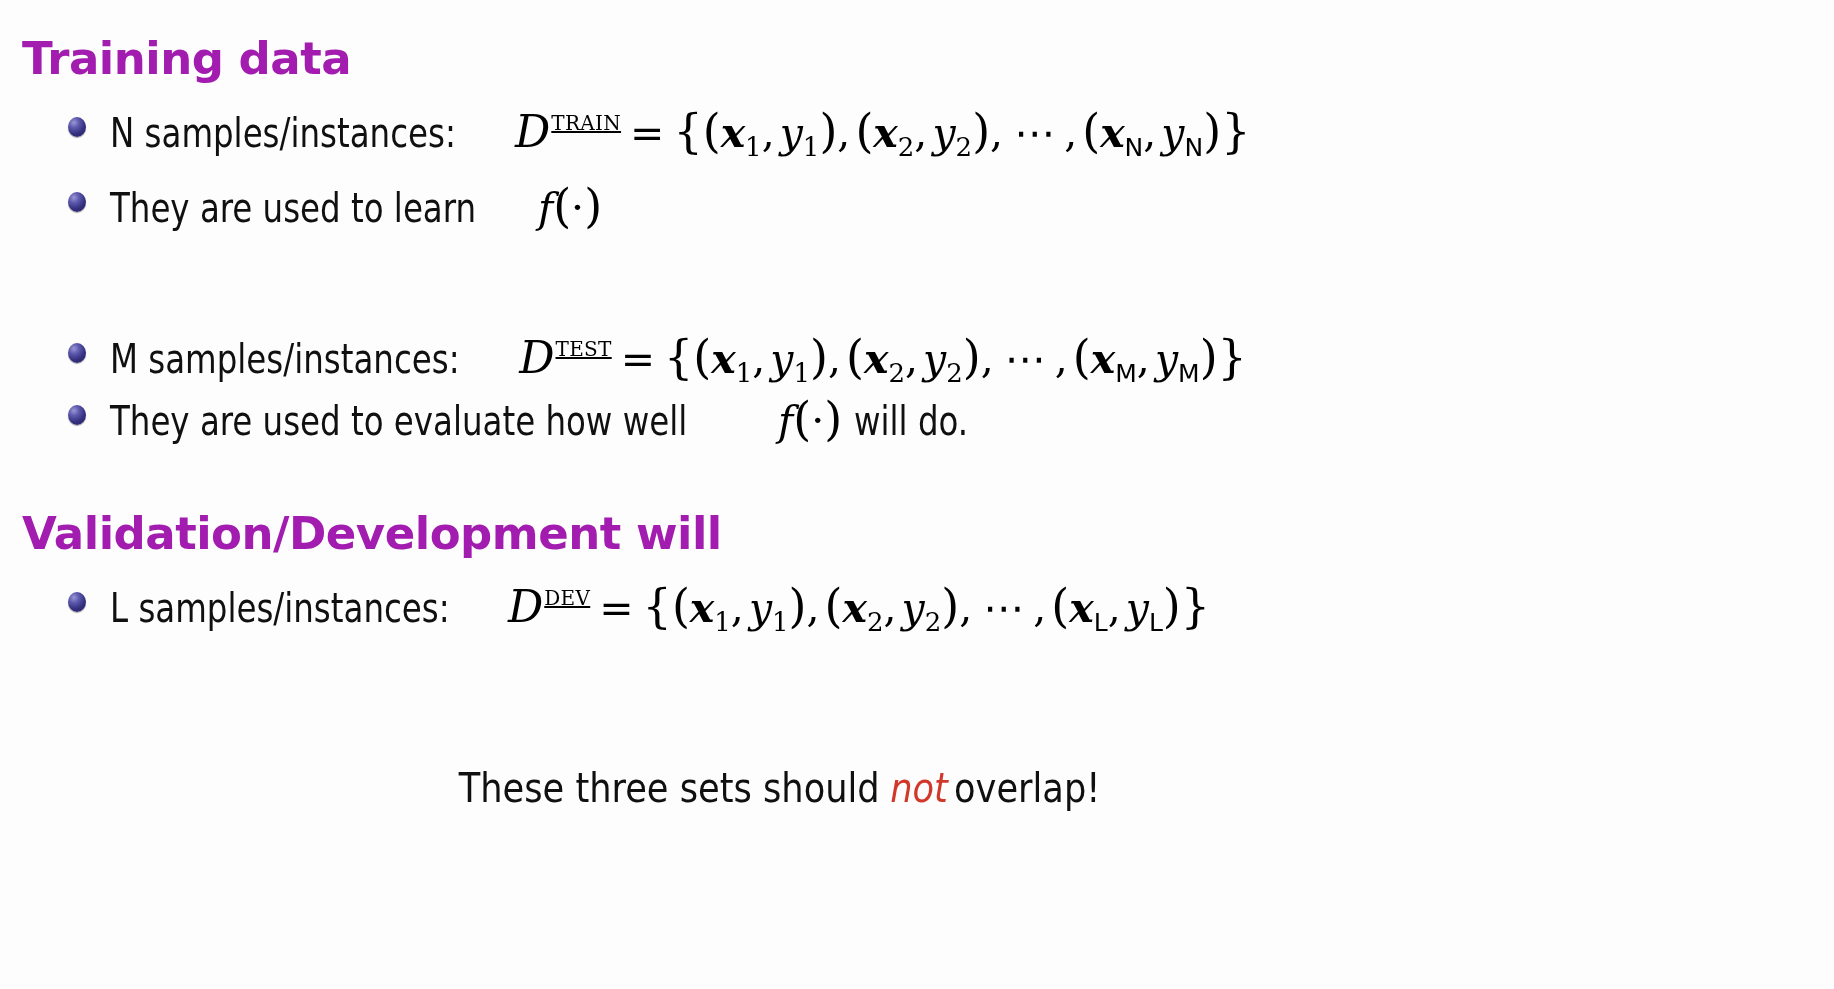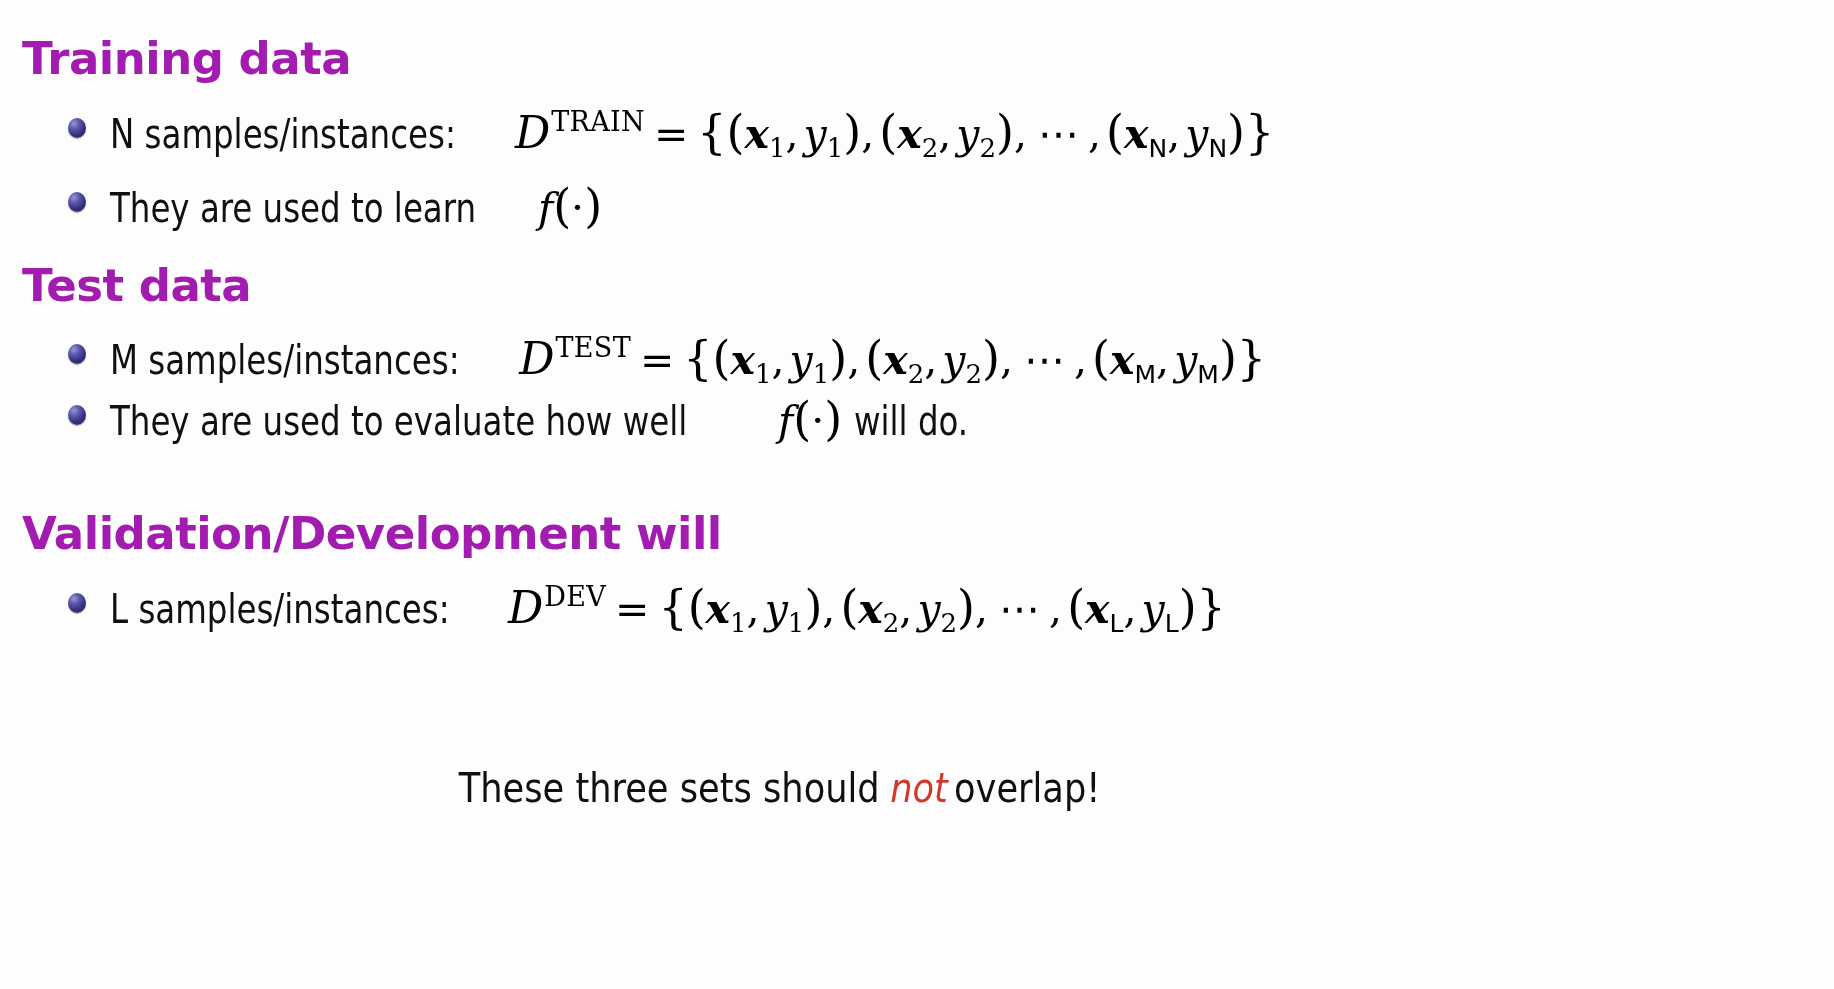--- a/index.html
+++ b/index.html
@@ -90,24 +90,25 @@
     vertical-align: baseline;
   }
   .math .cal {           
     font-family: "DejaVu Serif", serif;
     font-style: italic;
     font-size: 44px;
     padding-right: 1px;
   }
   .math .sup {           
     font-family: "DejaVu Serif", serif;
-    font-size: 27px;
+    font-size: 20px;
     vertical-align: 17px;
     letter-spacing: 0.3px;
     font-style: normal;
+    text-decoration: underline;
   }
   .math .op {            
     padding: 0 9px;
     font-style: normal;
   }
   .math .brace {
     font-family: "DejaVu Serif", serif;
     font-size: 46px;
     font-style: normal;
   }
@@ -189,21 +190,20 @@
 
   <div class="bullet-row r2">
     <span class="bullet-dot"></span>
     <span class="btxt">They are used to learn</span>
     <span class="gap"></span>
     <span class="math">
       <span class="ivar">f</span><span class="paren">(</span><span>·</span><span class="paren">)</span>
     </span>
   </div>
 
-  <div class="section-head h2">Test data</div>
 
   <div class="bullet-row r3">
     <span class="bullet-dot"></span>
     <span class="btxt">M samples/instances:</span>
     <span class="gap"></span>
     <span class="math">
       <span class="cal">D</span><span class="sup">TEST</span><span class="op">=</span><span class="brace">{</span><span class="paren">(</span><span class="bvar">x</span><span class="sub">1</span><span class="comma">,</span><span class="ivar">y</span><span class="sub">1</span><span class="paren">)</span><span class="comma">,</span><span class="paren">(</span><span class="bvar">x</span><span class="sub">2</span><span class="comma">,</span><span class="ivar">y</span><span class="sub">2</span><span class="paren">)</span><span class="comma">,</span><span class="dots">⋯</span><span class="comma">,</span><span class="paren">(</span><span class="bvar">x</span><span class="subs">M</span><span class="comma">,</span><span class="ivar">y</span><span class="subs">M</span><span class="paren">)</span><span class="brace">}</span>
     </span>
   </div>
 

